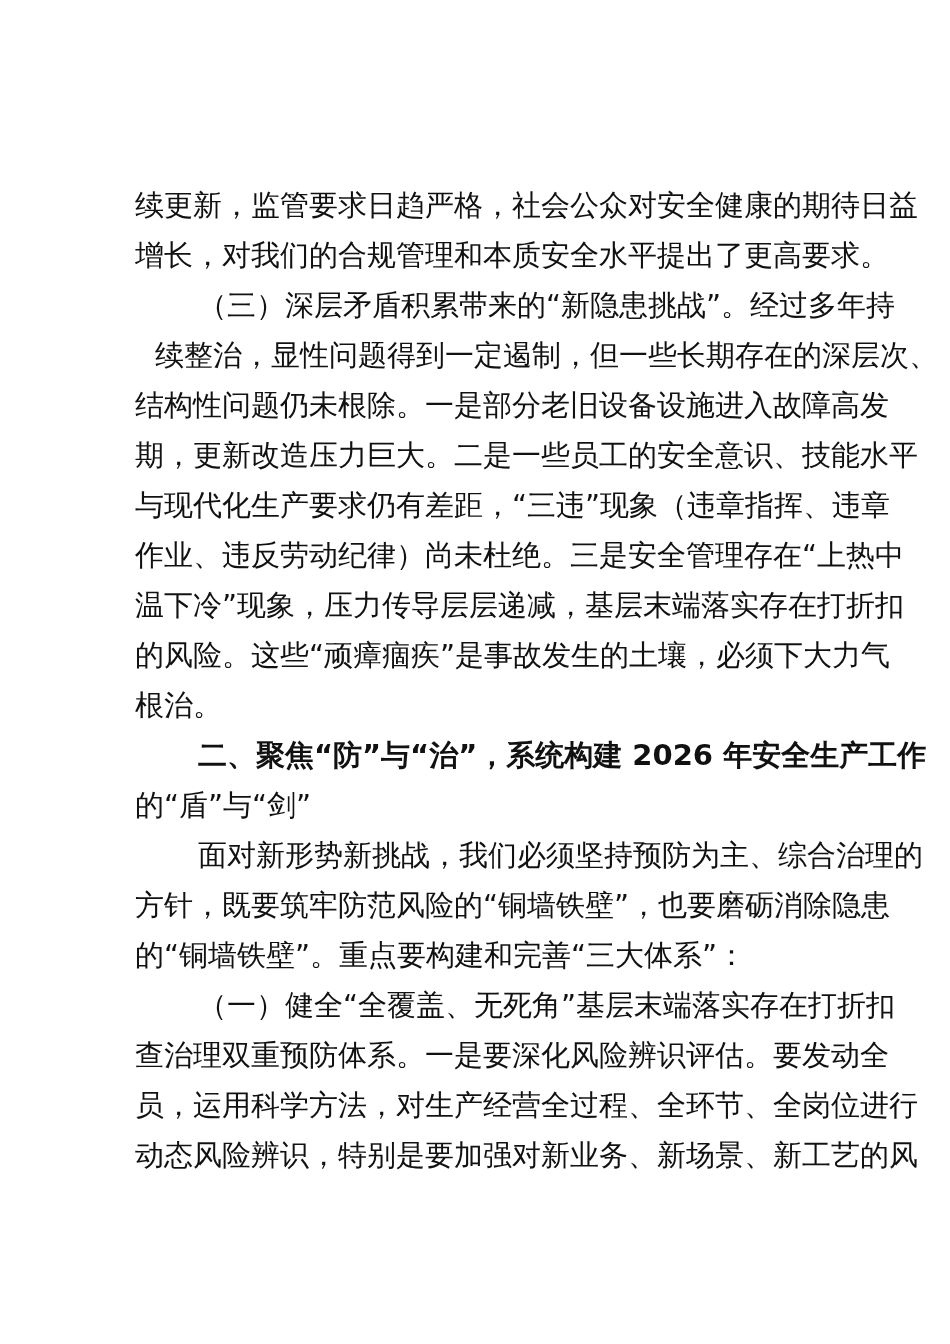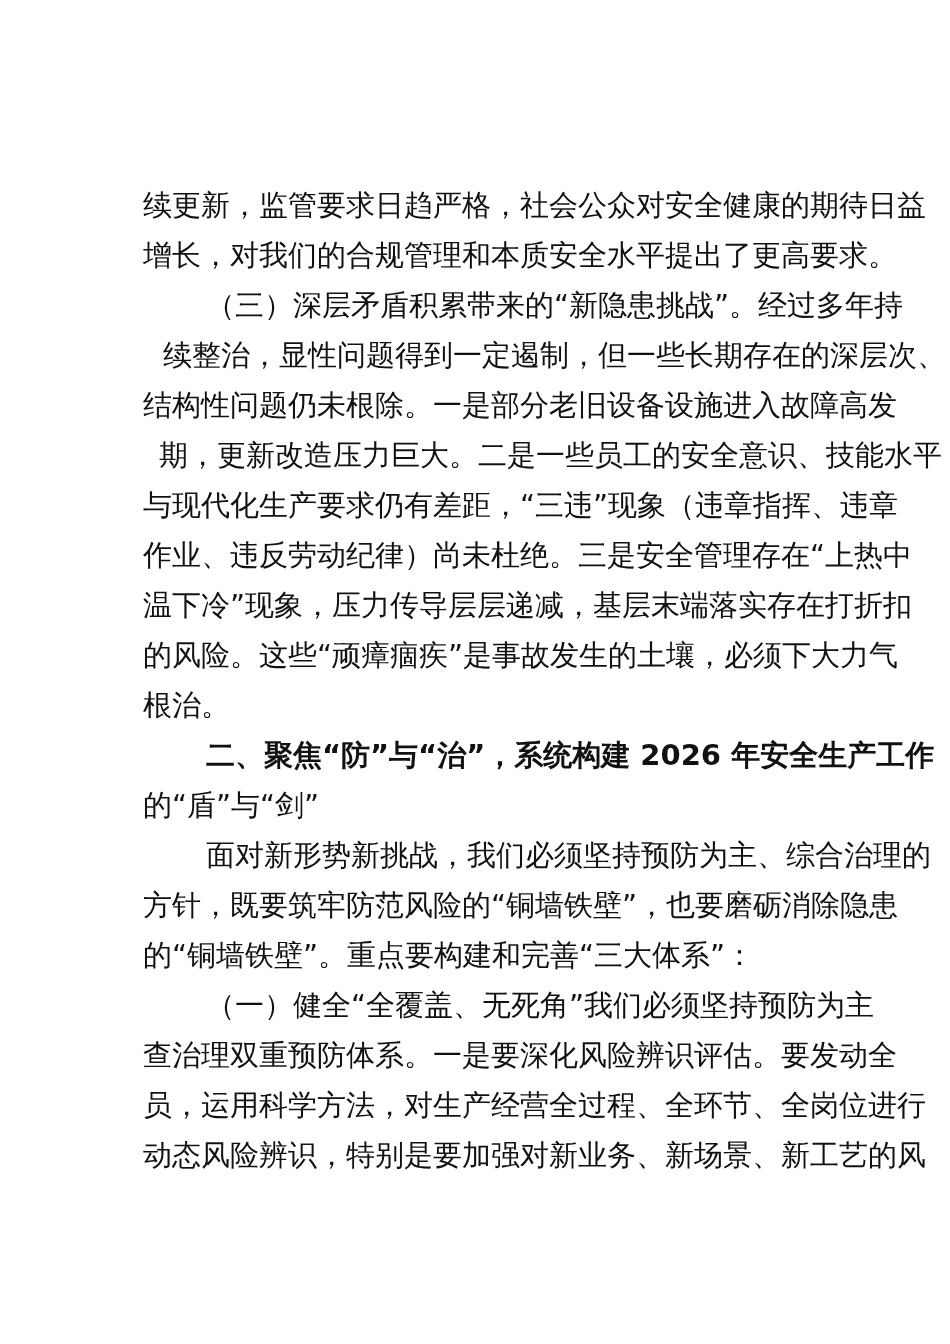--- a/index.html
+++ b/index.html
@@ -10,21 +10,21 @@
     body {
       width: 950px;
       height: 1344px;
       position: relative;
       overflow: hidden;
       font-family: "DejaVu Sans", "Liberation Sans", sans-serif;
       color: #111111;
     }
     .page {
       position: absolute;
-      left: 16px;
+      left: 8px;
       top: 0;
       width: 858px;
       height: 1344px;
       background: #ffffff;
     }
     .line {
       position: absolute;
       left: 127px;
       width: 706px;
       height: 40px;
@@ -50,39 +50,39 @@
 
   <div>
     <div class="line" style="top:185px;">续更新，监管要求日趋严格，社会公众对安全健康的期待日益</div>
     <div class="line last" style="top:235px;">增长，对我们的合规管理和本质安全水平提出了更高要求。</div>
   </div>
 
   <div>
     <div class="line indent" style="top:285px;">（三）深层矛盾积累带来的“新隐患挑战”。经过多年持</div>
     <div class="line" style="top:335px;margin-left:20px;">续整治，显性问题得到一定遏制，但一些长期存在的深层次、</div>
     <div class="line" style="top:385px;">结构性问题仍未根除。一是部分老旧设备设施进入故障高发</div>
-    <div class="line" style="top:435px;margin-left:16px;">期，更新改造压力巨大。二是一些员工的安全意识、技能水平</div>
+    <div class="line" style="top:435px;">期，更新改造压力巨大。二是一些员工的安全意识、技能水平</div>
     <div class="line" style="top:485px;">与现代化生产要求仍有差距，“三违”现象（违章指挥、违章</div>
     <div class="line" style="top:535px;">作业、违反劳动纪律）尚未杜绝。三是安全管理存在“上热中</div>
     <div class="line" style="top:585px;">温下冷”现象，压力传导层层递减，基层末端落实存在打折扣</div>
     <div class="line" style="top:635px;">的风险。这些“顽瘴痼疾”是事故发生的土壤，必须下大力气</div>
     <div class="line last" style="top:685px;">根治。</div>
   </div>
 
   <div>
     <div class="line indent" style="top:735px;font-weight:bold;">二、聚焦“防”与“治”，系统构建 2026 年安全生产工作</div>
     <div class="line last" style="top:785px;">的“盾”与“剑”</div>
   </div>
 
   <div>
     <div class="line indent" style="top:835px;">面对新形势新挑战，我们必须坚持预防为主、综合治理的</div>
     <div class="line" style="top:885px;">方针，既要筑牢防范风险的“铜墙铁壁”，也要磨砺消除隐患</div>
     <div class="line last" style="top:935px;">的“铜墙铁壁”。重点要构建和完善“三大体系”：</div>
   </div>
 
   <div>
-    <div class="line indent" style="top:985px;">（一）健全“全覆盖、无死角”我们必须坚持预防为主</div>
+    <div class="line indent" style="top:985px;">（一）健全“全覆盖、无死角”基层末端落实存在打折扣</div>
     <div class="line" style="top:1035px;">查治理双重预防体系。一是要深化风险辨识评估。要发动全</div>
     <div class="line" style="top:1085px;">员，运用科学方法，对生产经营全过程、全环节、全岗位进行</div>
     <div class="line" style="top:1135px;">动态风险辨识，特别是要加强对新业务、新场景、新工艺的风</div>
   </div>
 
 </div>
 
 </body></html>

